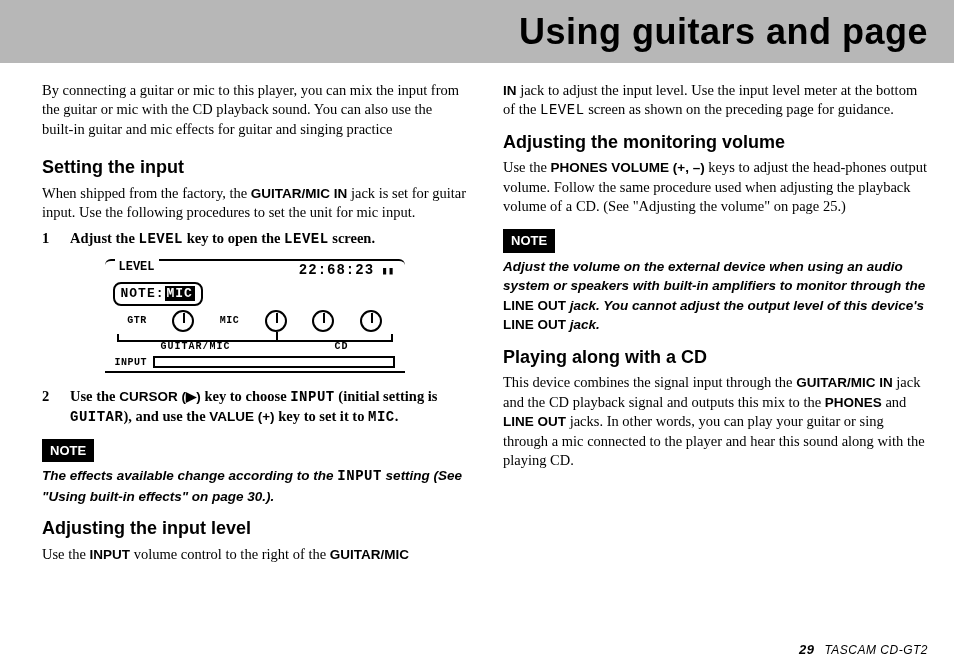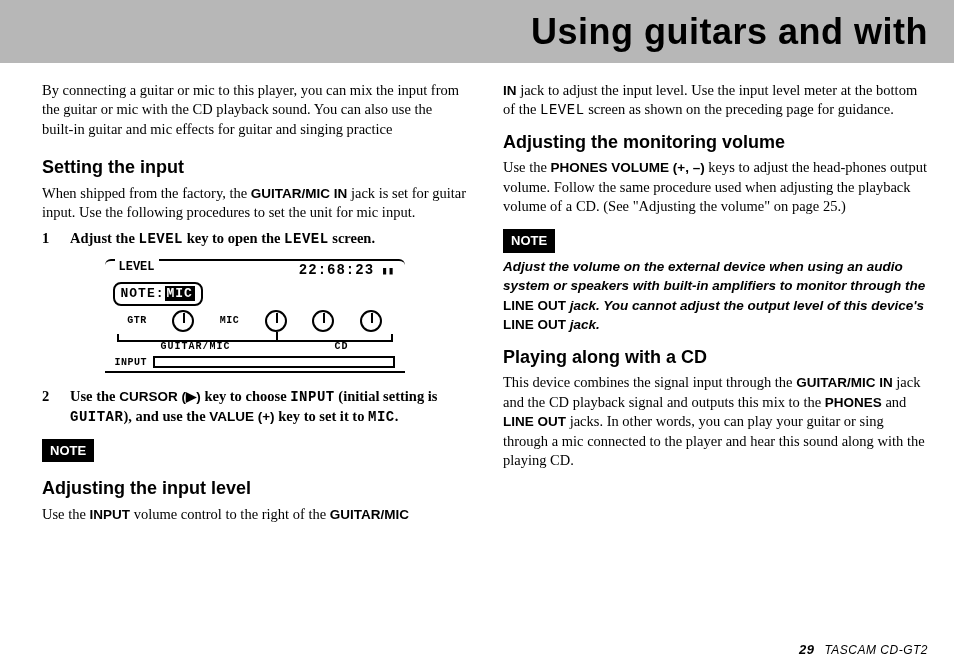--- a/index.html
+++ b/index.html
@@ -143,21 +143,21 @@
     letter-spacing: 0.5px;
   }
   .footer .pg { font-weight:700; font-style: italic; font-size:13px; margin-right:6px;}
 </style>
 </head>
 <body>
 
 <div class="left-stripe"></div>
 
 <div class="hdr">
-  <h1>Using guitars and with</h1>
+  <h1>Using guitars and page</h1>
 </div>
 
 <div class="cols">
 
   <div class="col">
     <p class="intro">By connecting a guitar or mic to this player, you can mix the input from the guitar or mic with the CD playback sound. You can also use the built-in guitar and mic effects for guitar and singing practice</p>
 
     <h2>Setting the input</h2>
     <p>
       <span>When shipped from the factory, the </span><span class="sans-b">GUITAR/MIC IN</span><span> jack is set for guitar input. Use the following procedures to set the unit for mic input.</span>
@@ -212,20 +212,23 @@
     <ol class="steps">
       <li>
         <span class="num">2</span>
         <span class="txt">
           <span>Use the </span><span class="sans-b" style="font-style:normal">CURSOR (▶)</span><span> key to choose </span><span class="mono">INPUT</span><span> (initial setting is </span><span class="mono">GUITAR</span><span>), and use the </span><span class="sans-b" style="font-style:normal">VALUE (+)</span><span> key to set it to </span><span class="mono">MIC</span><span>.</span>
         </span>
       </li>
     </ol>
 
     <div class="note-badge">NOTE</div>
+    <p class="note-body">
+      <span>The effects available change according to the </span><span class="mono" style="font-style:normal">INPUT</span><span> setting (See "Using built-in effects" on page 30.).</span>
+    </p>
 
     <h2>Adjusting the input level</h2>
     <p>
       <span>Use the </span><span class="sans-b">INPUT</span><span> volume control to the right of the </span><span class="sans-b">GUITAR/MIC</span>
     </p>
   </div>
 
   <div class="col">
     <p>
       <span class="sans-b">IN</span><span> jack to adjust the input level. Use the input level meter at the bottom of the </span><span class="mono">LEVEL</span><span> screen as shown on the preceding page for guidance.</span>

